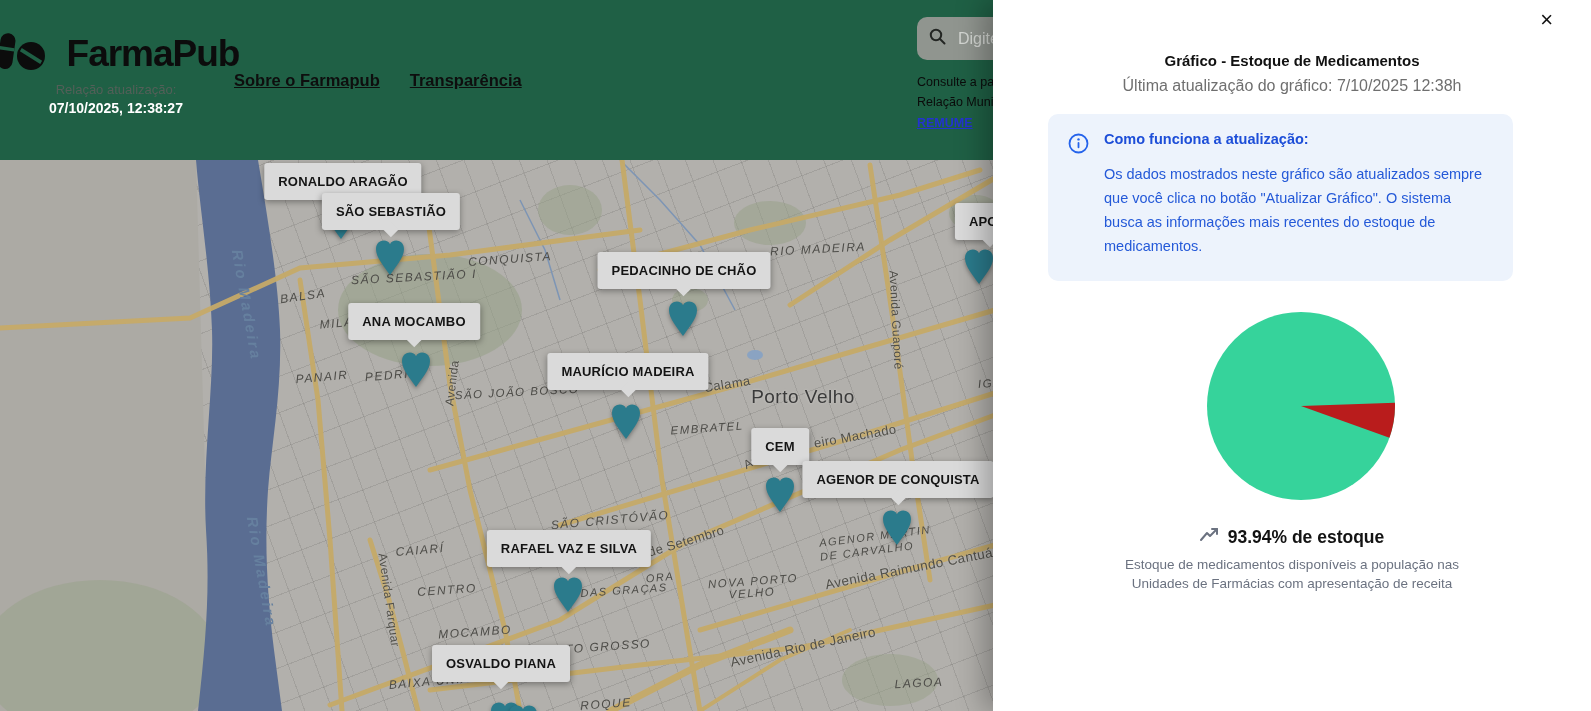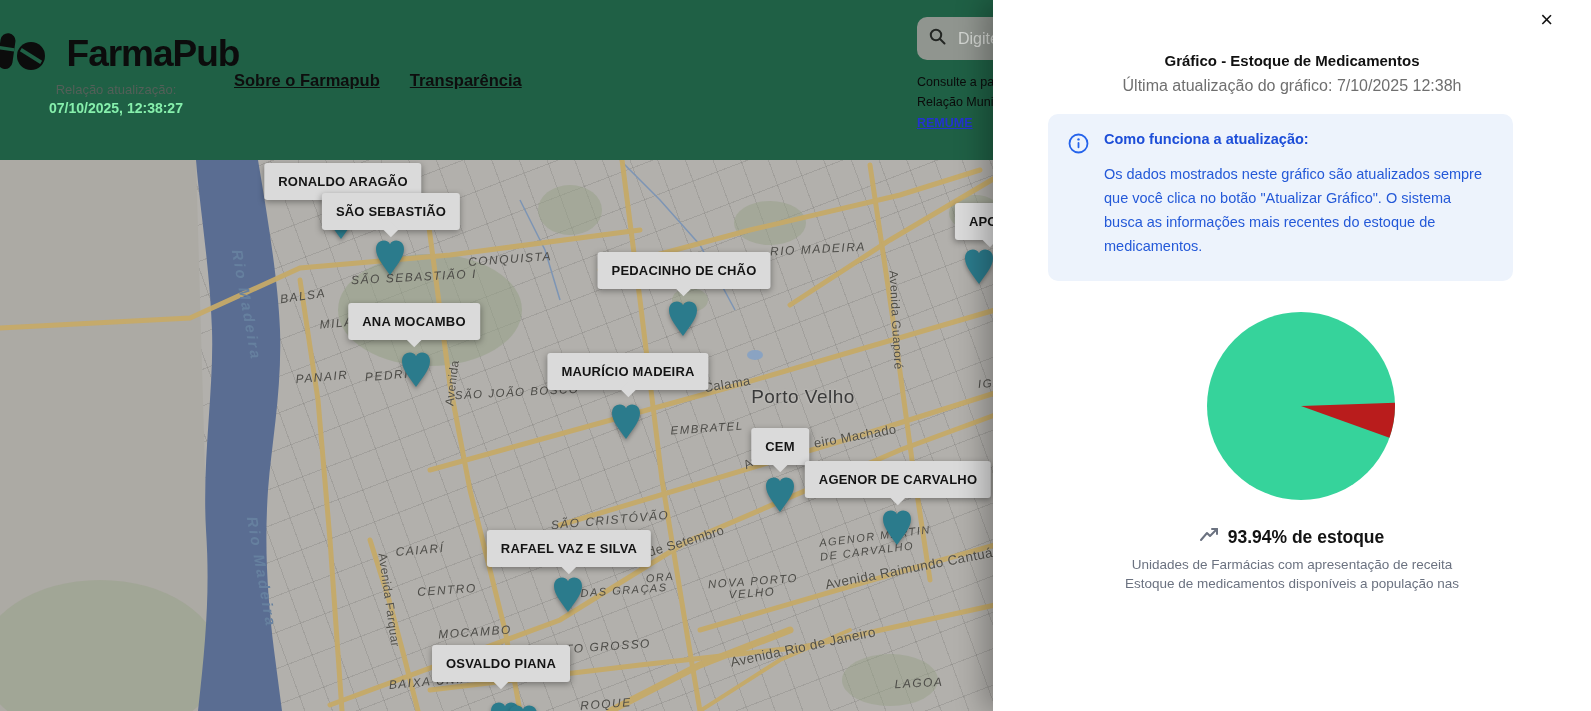--- a/index.html
+++ b/index.html
@@ -5,21 +5,21 @@
   html,body{margin:0;padding:0;background:#222;}
   .app{position:relative;width:1591px;height:711px;overflow:hidden;
        font-family:"Liberation Sans","DejaVu Sans",sans-serif;background:#b2b0ac;}
 
   
   .header{position:absolute;left:0;top:0;width:100%;height:160px;background:#1f6045;z-index:5;}
   .brand-wrap{position:absolute;left:10px;top:30px;width:212px;text-align:center;}
   .brand-row{display:flex;align-items:center;justify-content:center;gap:20px;}
   .brand-name{font-size:37px;font-weight:700;color:#0c0c0c;letter-spacing:-1px;}
   .last-upd-label{margin-top:4px;font-size:13px;color:#535f58;}
-  .last-upd-value{margin-top:3px;font-size:14px;font-weight:700;color:#86efac;}
+  .last-upd-value{margin-top:3px;font-size:14px;font-weight:700;color:#ffffff;}
   .nav{position:absolute;left:234px;top:71px;display:flex;gap:30px;}
   .nav a{color:#0e0e0e;font-size:16.5px;font-weight:600;text-decoration:underline;cursor:pointer;}
   .searchbox{position:absolute;left:917px;top:17px;width:220px;height:43px;background:#90958f;
              border-radius:10px;display:flex;align-items:center;padding:0 12px;box-sizing:border-box;gap:10px;}
   .searchbox input{flex:1;background:transparent;border:none;outline:none;font-size:16px;color:#f2f2f2;
                    font-family:inherit;}
   .searchbox input::placeholder{color:#d3d6d2;}
   .consult{position:absolute;left:917px;top:72px;font-size:12.5px;color:#0b0b0b;line-height:1.62;white-space:nowrap;}
   .consult a{color:#2333cf;font-weight:700;text-decoration:underline;cursor:pointer;}
 
@@ -198,21 +198,21 @@
           <path d="M17 8.2 C14.5 2.5 3 3.2 3 13.2 C3 21.5 11.5 31 17 39 C22.5 31 31 21.5 31 13.2 C31 3.2 19.5 2.5 17 8.2 Z" fill="#2b7b8c"></path>
         </svg>
         <div class="map-label" style="left: 628px; top: 193px;">MAURÍCIO MADEIRA</div>
         <svg viewBox="0 0 34 40" class="pin" style="left: 763px; top: 313px;">
           <path d="M17 8.2 C14.5 2.5 3 3.2 3 13.2 C3 21.5 11.5 31 17 39 C22.5 31 31 21.5 31 13.2 C31 3.2 19.5 2.5 17 8.2 Z" fill="#2b7b8c"></path>
         </svg>
         <div class="map-label" style="left: 780px; top: 268px;">CEM</div>
         <svg viewBox="0 0 34 40" class="pin" style="left: 880px; top: 346px;">
           <path d="M17 8.2 C14.5 2.5 3 3.2 3 13.2 C3 21.5 11.5 31 17 39 C22.5 31 31 21.5 31 13.2 C31 3.2 19.5 2.5 17 8.2 Z" fill="#2b7b8c"></path>
         </svg>
-        <div class="map-label" style="left: 898px; top: 301px;">AGENOR DE CARVALHO</div>
+        <div class="map-label" style="left: 898px; top: 301px;">AGENOR DE CONQUISTA</div>
         <svg viewBox="0 0 34 40" class="pin" style="left: 551px; top: 413px;">
           <path d="M17 8.2 C14.5 2.5 3 3.2 3 13.2 C3 21.5 11.5 31 17 39 C22.5 31 31 21.5 31 13.2 C31 3.2 19.5 2.5 17 8.2 Z" fill="#2b7b8c"></path>
         </svg>
         <div class="map-label" style="left: 569px; top: 370px;">RAFAEL VAZ E SILVA</div>
         <svg viewBox="0 0 34 40" class="pin" style="left: 488px; top: 538px;">
           <path d="M17 8.2 C14.5 2.5 3 3.2 3 13.2 C3 21.5 11.5 31 17 39 C22.5 31 31 21.5 31 13.2 C31 3.2 19.5 2.5 17 8.2 Z" fill="#2b7b8c"></path>
         </svg>
         <svg viewBox="0 0 34 40" class="pin" style="left: 506px; top: 541px;">
           <path d="M17 8.2 C14.5 2.5 3 3.2 3 13.2 C3 21.5 11.5 31 17 39 C22.5 31 31 21.5 31 13.2 C31 3.2 19.5 2.5 17 8.2 Z" fill="#2b7b8c"></path>
         </svg>
@@ -253,18 +253,18 @@
     <div class="stat-row">
       <span>
         <svg width="20" height="16" viewBox="0 0 20 16">
           <polyline points="1,13 7,6 10,9 17,2" fill="none" stroke="#6b7280" stroke-width="2" stroke-linecap="round" stroke-linejoin="round"></polyline>
           <polyline points="12,2 17,2 17,7" fill="none" stroke="#6b7280" stroke-width="2" stroke-linecap="round" stroke-linejoin="round"></polyline>
         </svg>
       </span>
       <span class="stat-value">93.94% de estoque</span>
     </div>
     <div class="stat-caption">
+      <div>Estoque de medicamentos disponíveis a população nas</div>
       <div>Unidades de Farmácias com apresentação de receita</div>
-      <div>Estoque de medicamentos disponíveis a população nas</div>
     </div>
   </div>
 
 </div>
 
 </body></html>

